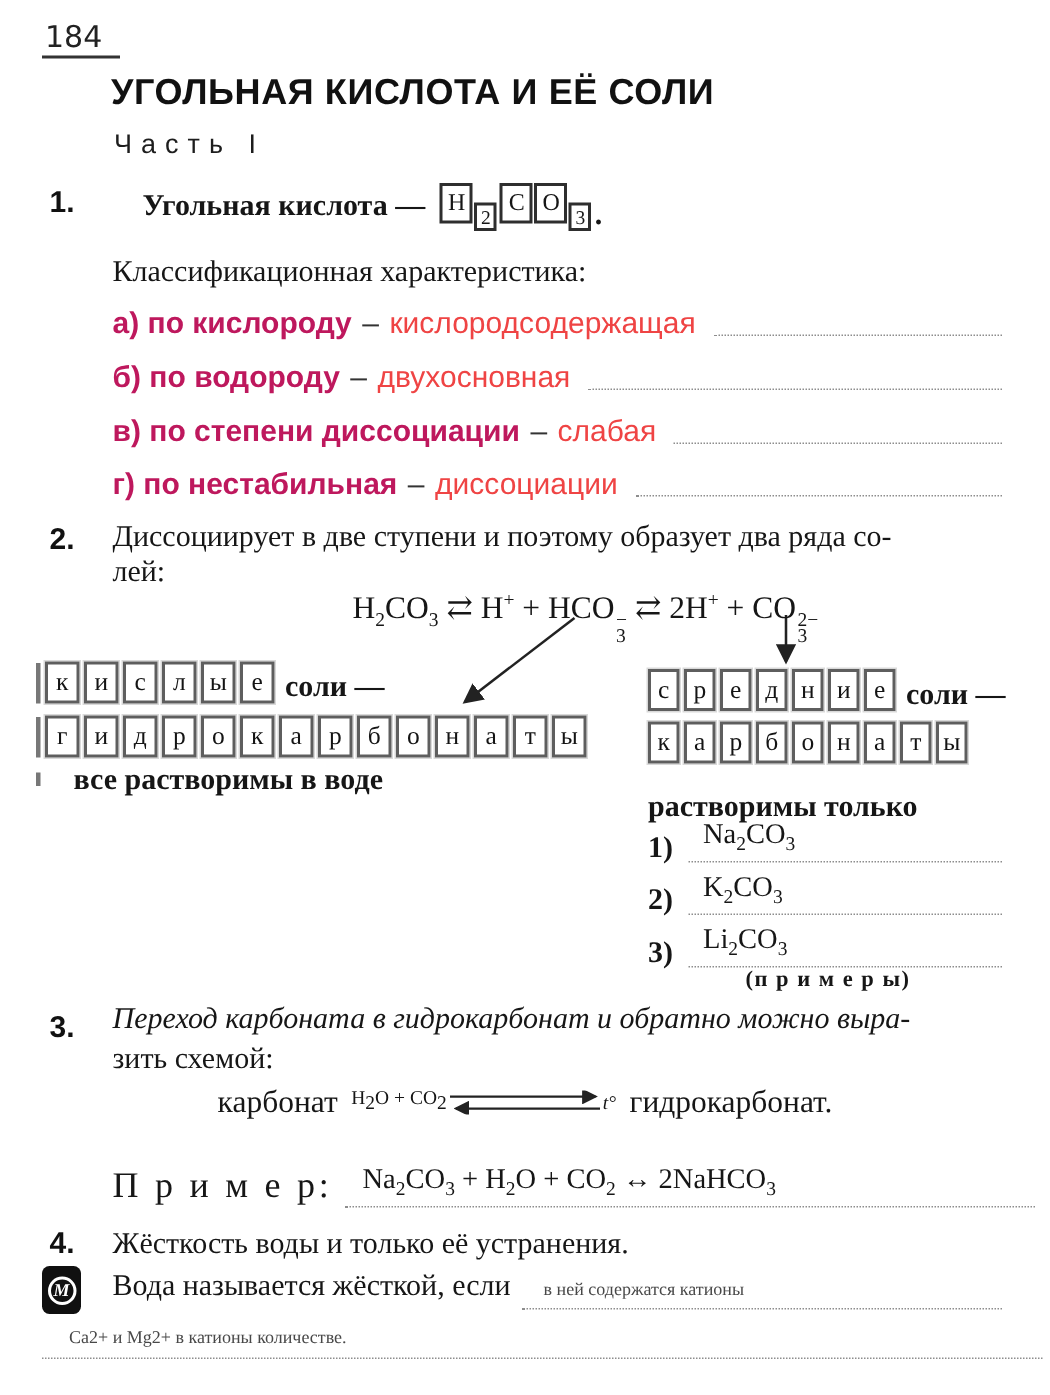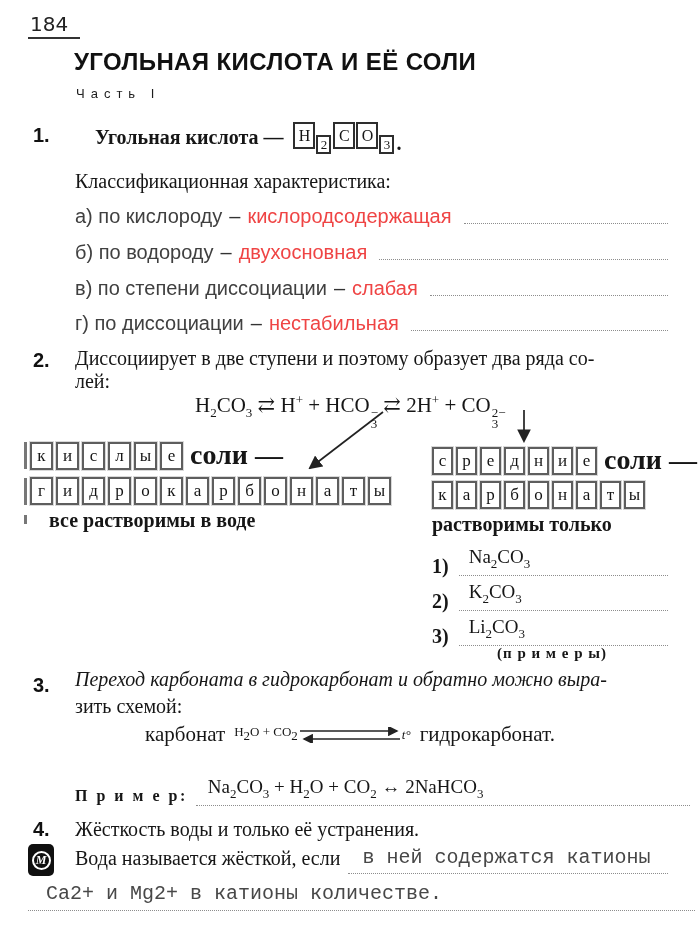--- a/index.html
+++ b/index.html
@@ -7,84 +7,84 @@
        font-family:"Liberation Serif","DejaVu Serif",serif;color:#161616;}
   .abs{position:absolute;}
   .serif{font-size:20px;}
   .b{font-weight:normal;}
   
   .pagenum{left:28px;top:12px;font-family:"DejaVu Sans","Liberation Sans",sans-serif;
            font-size:20px;color:#222;border-bottom:2px solid #333;padding:0 12px 1px 2px;}
   .title{left:74px;top:48px;font-family:"Liberation Sans","DejaVu Sans",sans-serif;
          font-weight:bold;font-size:24px;letter-spacing:0.4px;color:#111;}
   .subtitle{left:76px;top:86px;font-family:"Liberation Sans","DejaVu Sans",sans-serif;
-            font-size:13px;letter-spacing:6px;color:#1d1d1d;}
+            font-size:18px;letter-spacing:6px;color:#1d1d1d;}
   
   .num{font-family:"Liberation Sans","DejaVu Sans",sans-serif;font-weight:bold;font-size:20px;color:#111;}
   
   .lead{left:75px;top:122px;display:flex;align-items:flex-start;margin-left:20px;}
   .lead .leadtxt{font-weight:bold;font-size:20px;padding-top:4px;}
   .cells{display:inline-flex;margin-left:10px;align-items:flex-start;}
   .fcell-wrap{display:inline-flex;align-items:flex-start;margin-right:1px;}
   .fcell{display:inline-flex;width:22px;height:27px;border:2px solid #2e2e2e;box-sizing:border-box;
          align-items:center;justify-content:center;font-size:16px;background:#fff;}
   .fsub{display:inline-flex;width:15px;height:19px;border:2px solid #2e2e2e;box-sizing:border-box;
         align-items:center;justify-content:center;font-size:13px;margin:13px 1px 0 1px;background:#fff;}
   .period{font-weight:bold;font-size:20px;padding-top:10px;}
   
   .clsrow{left:75px;width:593px;display:flex;align-items:baseline;
           font-family:"Liberation Sans","DejaVu Sans",sans-serif;font-size:20px;}
-  .clslabel{font-weight:normal;color:#404040;}
+  .clslabel{font-weight:bold;color:#be185d;}
   .clssep{margin:0 7px;color:#333;}
   .clsans{color:#ef4444;}
   .dots{flex:1;border-bottom:1.6px dotted #8d8d8d;align-self:flex-end;margin:0 0 4px 12px;min-width:20px;}
   
-  .eq{font-size:21px;white-space:nowrap;}
+  .eq{font-size:21px;white-space:nowrap;margin-left:40px;}
   sub{font-size:13px;}
   sup{font-size:13px;}
   .stk{display:inline-flex;flex-direction:column;line-height:0.78;vertical-align:-0.42em;
        font-size:13px;margin-left:1px;text-align:left;}
   
   .boxrow{display:flex;align-items:flex-end;}
   .boxes{display:inline-flex;gap:3px;}
   .lbox{display:inline-flex;width:23px;height:28px;border:2px solid #5e5e5e;box-sizing:border-box;
         align-items:center;justify-content:center;font-size:17px;color:#141414;background:#fff;
         box-shadow:0 0 0 1px #d9d9d9;}
   .boxes-sm .lbox{width:21px;}
-  .suffix{font-weight:bold;font-size:28px;margin-left:7px;line-height:1;padding-bottom:1px;white-space:nowrap;}
+  .suffix{font-weight:bold;font-size:20px;margin-left:7px;line-height:1;padding-bottom:1px;white-space:nowrap;}
   .cap{font-weight:bold;font-size:20px;}
   .cut{position:absolute;left:24px;width:3px;background:#777;}
   
   .exrow{display:flex;align-items:flex-end;}
   .exlabel{font-weight:bold;font-size:20px;line-height:1;}
   .exfill{flex:1;margin-left:10px;border-bottom:1.6px dotted #8d8d8d;padding:0 0 3px 10px;}
   .exformula{font-size:19px;}
   .exnote{font-weight:bold;font-size:15px;letter-spacing:1px;}
   
   .scheme{left:130px;top:722px;width:440px;display:flex;align-items:center;justify-content:center;}
   .schemeword{font-size:21px;white-space:nowrap;}
   .rxn{display:inline-flex;flex-direction:row;align-items:center;margin:0 9px;}
   .rxn-top{font-size:13px;margin-bottom:1px;}
   .rxn-bot{font-size:13px;font-style:italic;margin-top:0;}
   
   .primer{left:75px;top:776px;width:615px;display:flex;align-items:flex-end;}
-  .primerlabel{font-weight:bold;font-size:16px;letter-spacing:2.5px;line-height:1;padding-bottom:2px;white-space:nowrap;}
+  .primerlabel{font-weight:normal;font-size:24px;letter-spacing:2.5px;line-height:1;padding-bottom:2px;white-space:nowrap;}
   .primerfill{flex:1;margin-left:8px;border-bottom:1.6px dotted #8d8d8d;padding:0 0 3px 12px;}
   .primerformula{font-size:19px;}
   
   .h4line{left:75px;top:818px;font-size:20px;}
   .marker{left:28px;top:844px;width:26px;height:32px;background:#101010;border-radius:5px;
           display:flex;align-items:center;justify-content:center;}
   .marker-inner{width:19px;height:19px;border:2px solid #fff;border-radius:50%;box-sizing:border-box;
           display:flex;align-items:center;justify-content:center;
           font-style:italic;font-weight:bold;font-size:12px;color:#fff;}
   .waterrow{left:75px;top:846px;width:593px;display:flex;align-items:flex-end;}
   .waterprompt{font-size:20px;white-space:nowrap;padding-bottom:4px;}
   .waterfill{flex:1;margin-left:8px;border-bottom:1.6px dotted #8d8d8d;padding:0 0 4px 14px;}
-  .ansfont{font-family:Liberation Mono, monospace;font-size:20px;color:#484848;}
+  .ansfont{font-family:Liberation Serif, serif;font-size:12px;color:#484848;}
   .ansline2{left:28px;top:882px;width:667px;border-bottom:1.6px dotted #8d8d8d;padding:0 0 5px 18px;box-sizing:border-box;}
   .overlay{position:absolute;left:0;top:0;pointer-events:none;}
 </style>
 </head>
 <body>
 
 <svg class="overlay" width="700" height="930" viewBox="0 0 700 930">
   <defs>
     <marker id="arr" viewBox="0 0 10 10" refX="8.5" refY="5" markerWidth="8" markerHeight="8" orient="auto">
       <path d="M0,0 L10,5 L0,10 z" fill="#222"></path>
@@ -130,23 +130,23 @@
   <span class="clsans">двухосновная</span>
   <span class="dots"></span>
 </div>
 <div class="abs clsrow" style="top:277px;">
   <span class="clslabel">в) по степени диссоциации</span>
   <span class="clssep">–</span>
   <span class="clsans">слабая</span>
   <span class="dots"></span>
 </div>
 <div class="abs clsrow" style="top:312px;">
-  <span class="clslabel">г) по диссоциации</span>
-  <span class="clssep">–</span>
-  <span class="clsans">нестабильная</span>
+  <span class="clslabel">г) по нестабильная</span>
+  <span class="clssep">–</span>
+  <span class="clsans">диссоциации</span>
   <span class="dots"></span>
 </div>
 
 <div class="abs num" style="left:33px;top:349px;">2.</div>
 <div class="abs serif" style="left:75px;top:347px;white-space:nowrap;">Диссоциирует в две ступени и поэтому образует два ряда со-</div>
 <div class="abs serif" style="left:75px;top:370px;">лей:</div>
 <div class="abs eq" style="left:195px;top:392px;"><span>H</span><sub>2</sub><span>CO</span><sub>3</sub><span>  ⇄  </span><span>H</span><sup>+</sup><span> + HCO</span><span class="stk">
       <span>−</span>
       <span>3</span>
     </span><span>  ⇄  </span><span>2H</span><sup>+</sup><span> + CO</span><span class="stk">
@@ -207,21 +207,21 @@
       <span class="lbox">а</span>
       <span class="lbox">р</span>
       <span class="lbox">б</span>
       <span class="lbox">о</span>
       <span class="lbox">н</span>
       <span class="lbox">а</span>
       <span class="lbox">т</span>
       <span class="lbox">ы</span>
     </span>
 </div>
-<div class="abs cap" style="left:432px;top:513px;">растворимы только</div>
+<div class="abs cap" style="left:432px;top:527px;">растворимы только</div>
 
 <div class="abs exrow" style="left:432px;top:546px;width:236px;">
   <span class="exlabel">1)</span>
   <span class="exfill"><span class="exformula"><span>Na</span><sub>2</sub><span>CO</span><sub>3</sub></span></span>
 </div>
 <div class="abs exrow" style="left:432px;top:581px;width:236px;">
   <span class="exlabel">2)</span>
   <span class="exfill"><span class="exformula"><span>K</span><sub>2</sub><span>CO</span><sub>3</sub></span></span>
 </div>
 <div class="abs exrow" style="left:432px;top:616px;width:236px;">

